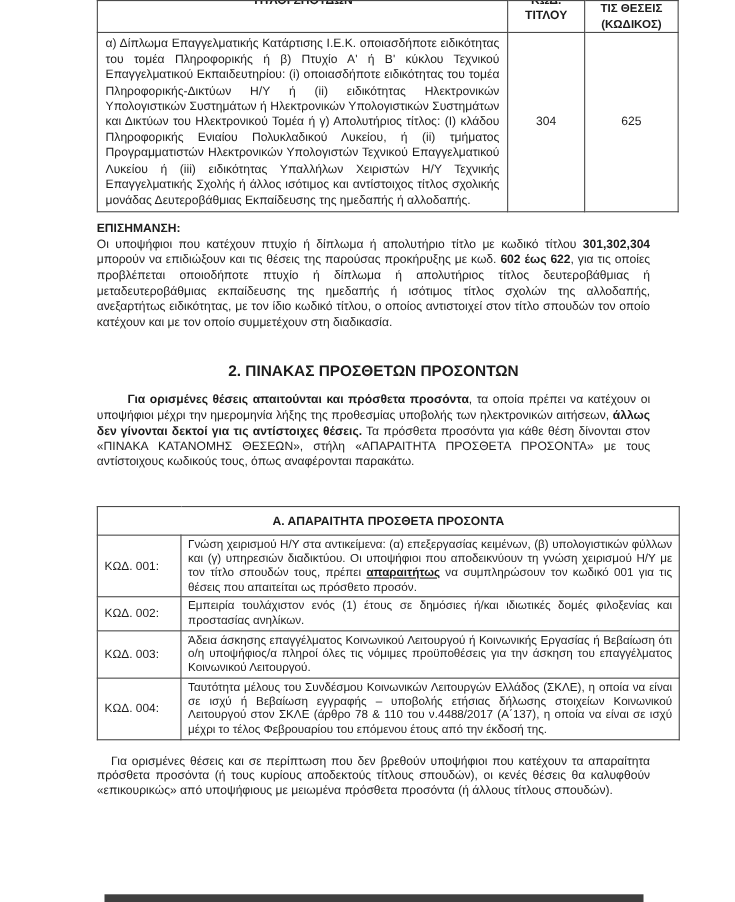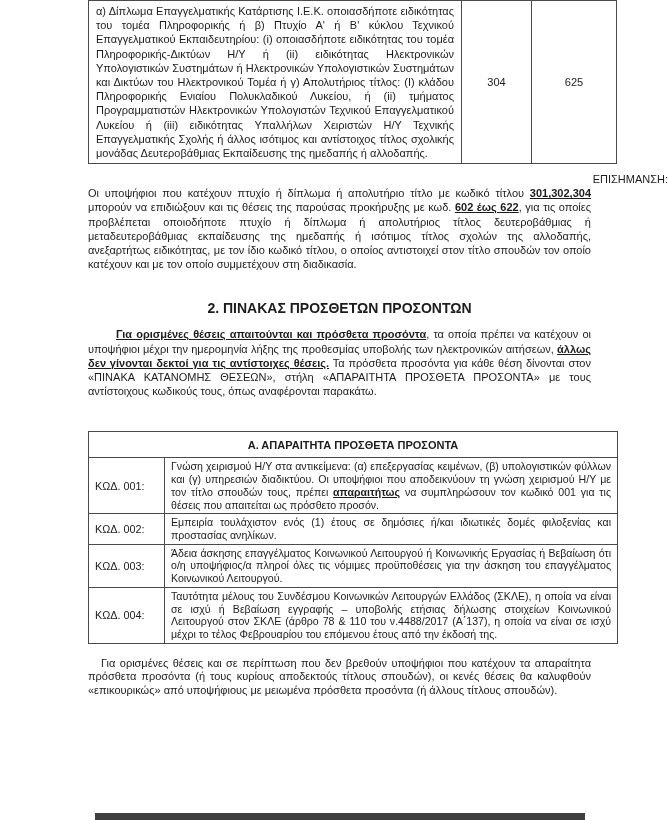--- a/index.html
+++ b/index.html
@@ -28,25 +28,25 @@
   .h3l { display:block; text-align:center; line-height:13px; font-size:10.5px; padding-top:1px; }
   .t1 td.desc { padding:3px 7px; text-align:justify; line-height:14.2px; vertical-align:middle; }
   .t1 td.cen { text-align:center; vertical-align:middle; }
   .t1 tr.r1 { height:72px; }
 
   
   .para { width:503px; font-size:11px; line-height:14.2px; margin:0; }
   .just { text-align:justify; }
   .indent { text-indent:28px; }
   .indent-sm { text-indent:13px; }
-  b { font-weight:bold;text-decoration:underline; }
+  b { font-weight:bold; }
   .u { text-decoration:underline; }
 
   .remark { margin-top:8px; }
-  .rh { font-size:11px; font-weight:normal; line-height:14px;text-align:right; }
+  .rh { font-size:11px; font-weight:bold; line-height:14px; }
 
   .center-head {
     width:503px; text-align:center;
     font-size:14px; font-weight:bold;
     margin:30px 0 12px 0; line-height:14px;
   }
 
   
   .t2 { width:530px; font-size:10.6px; margin-top:33px; }
   .t2 th, .t2 td { border:1.5px solid #4a4a4a; }
@@ -70,20 +70,36 @@
 
 <div class="page">
 
   <table class="t1">
     <colgroup>
         <col class="c-desc">
         <col class="c-code">
         <col class="c-pos">
       </colgroup>
     <tbody>
+        <tr>
+      <th>
+        <div class="clipbox">
+          <span class="cliptext">ΤΙΤΛΟΙ ΣΠΟΥΔΩΝ</span>
+        </div>
+      </th>
+      <th>
+        <div class="clipbox">
+          <span class="cliptext">ΚΩΔ. ΤΙΤΛΟΥ</span>
+        </div>
+      </th>
+      <th>
+        <span class="h3l">ΤΙΣ ΘΕΣΕΙΣ</span>
+        <span class="h3l">(ΚΩΔΙΚΟΣ)</span>
+      </th>
+    </tr>
     <tr>
       <td class="desc">α) Δίπλωμα Επαγγελματικής Κατάρτισης Ι.Ε.Κ. οποιασδήποτε ειδικότητας του τομέα Πληροφορικής ή β) Πτυχίο Α' ή Β' κύκλου Τεχνικού Επαγγελματικού Εκπαιδευτηρίου: (i) οποιασδήποτε ειδικότητας του τομέα Πληροφορικής-Δικτύων Η/Υ ή (ii) ειδικότητας Ηλεκτρονικών Υπολογιστικών Συστημάτων ή Ηλεκτρονικών Υπολογιστικών Συστημάτων και Δικτύων του Ηλεκτρονικού Τομέα ή γ) Απολυτήριος τίτλος: (Ι) κλάδου Πληροφορικής Ενιαίου Πολυκλαδικού Λυκείου, ή (ii) τμήματος Προγραμματιστών Ηλεκτρονικών Υπολογιστών Τεχνικού Επαγγελματικού Λυκείου ή (iii) ειδικότητας Υπαλλήλων Χειριστών Η/Υ Τεχνικής Επαγγελματικής Σχολής ή άλλος ισότιμος και αντίστοιχος τίτλος σχολικής μονάδας Δευτεροβάθμιας Εκπαίδευσης της ημεδαπής ή αλλοδαπής.</td>
       <td class="cen">304</td>
       <td class="cen">625</td>
     </tr>
   </tbody>
     </table>
 
   <div class="remark">
     <div class="rh">ΕΠΙΣΗΜΑΝΣΗ:</div>

